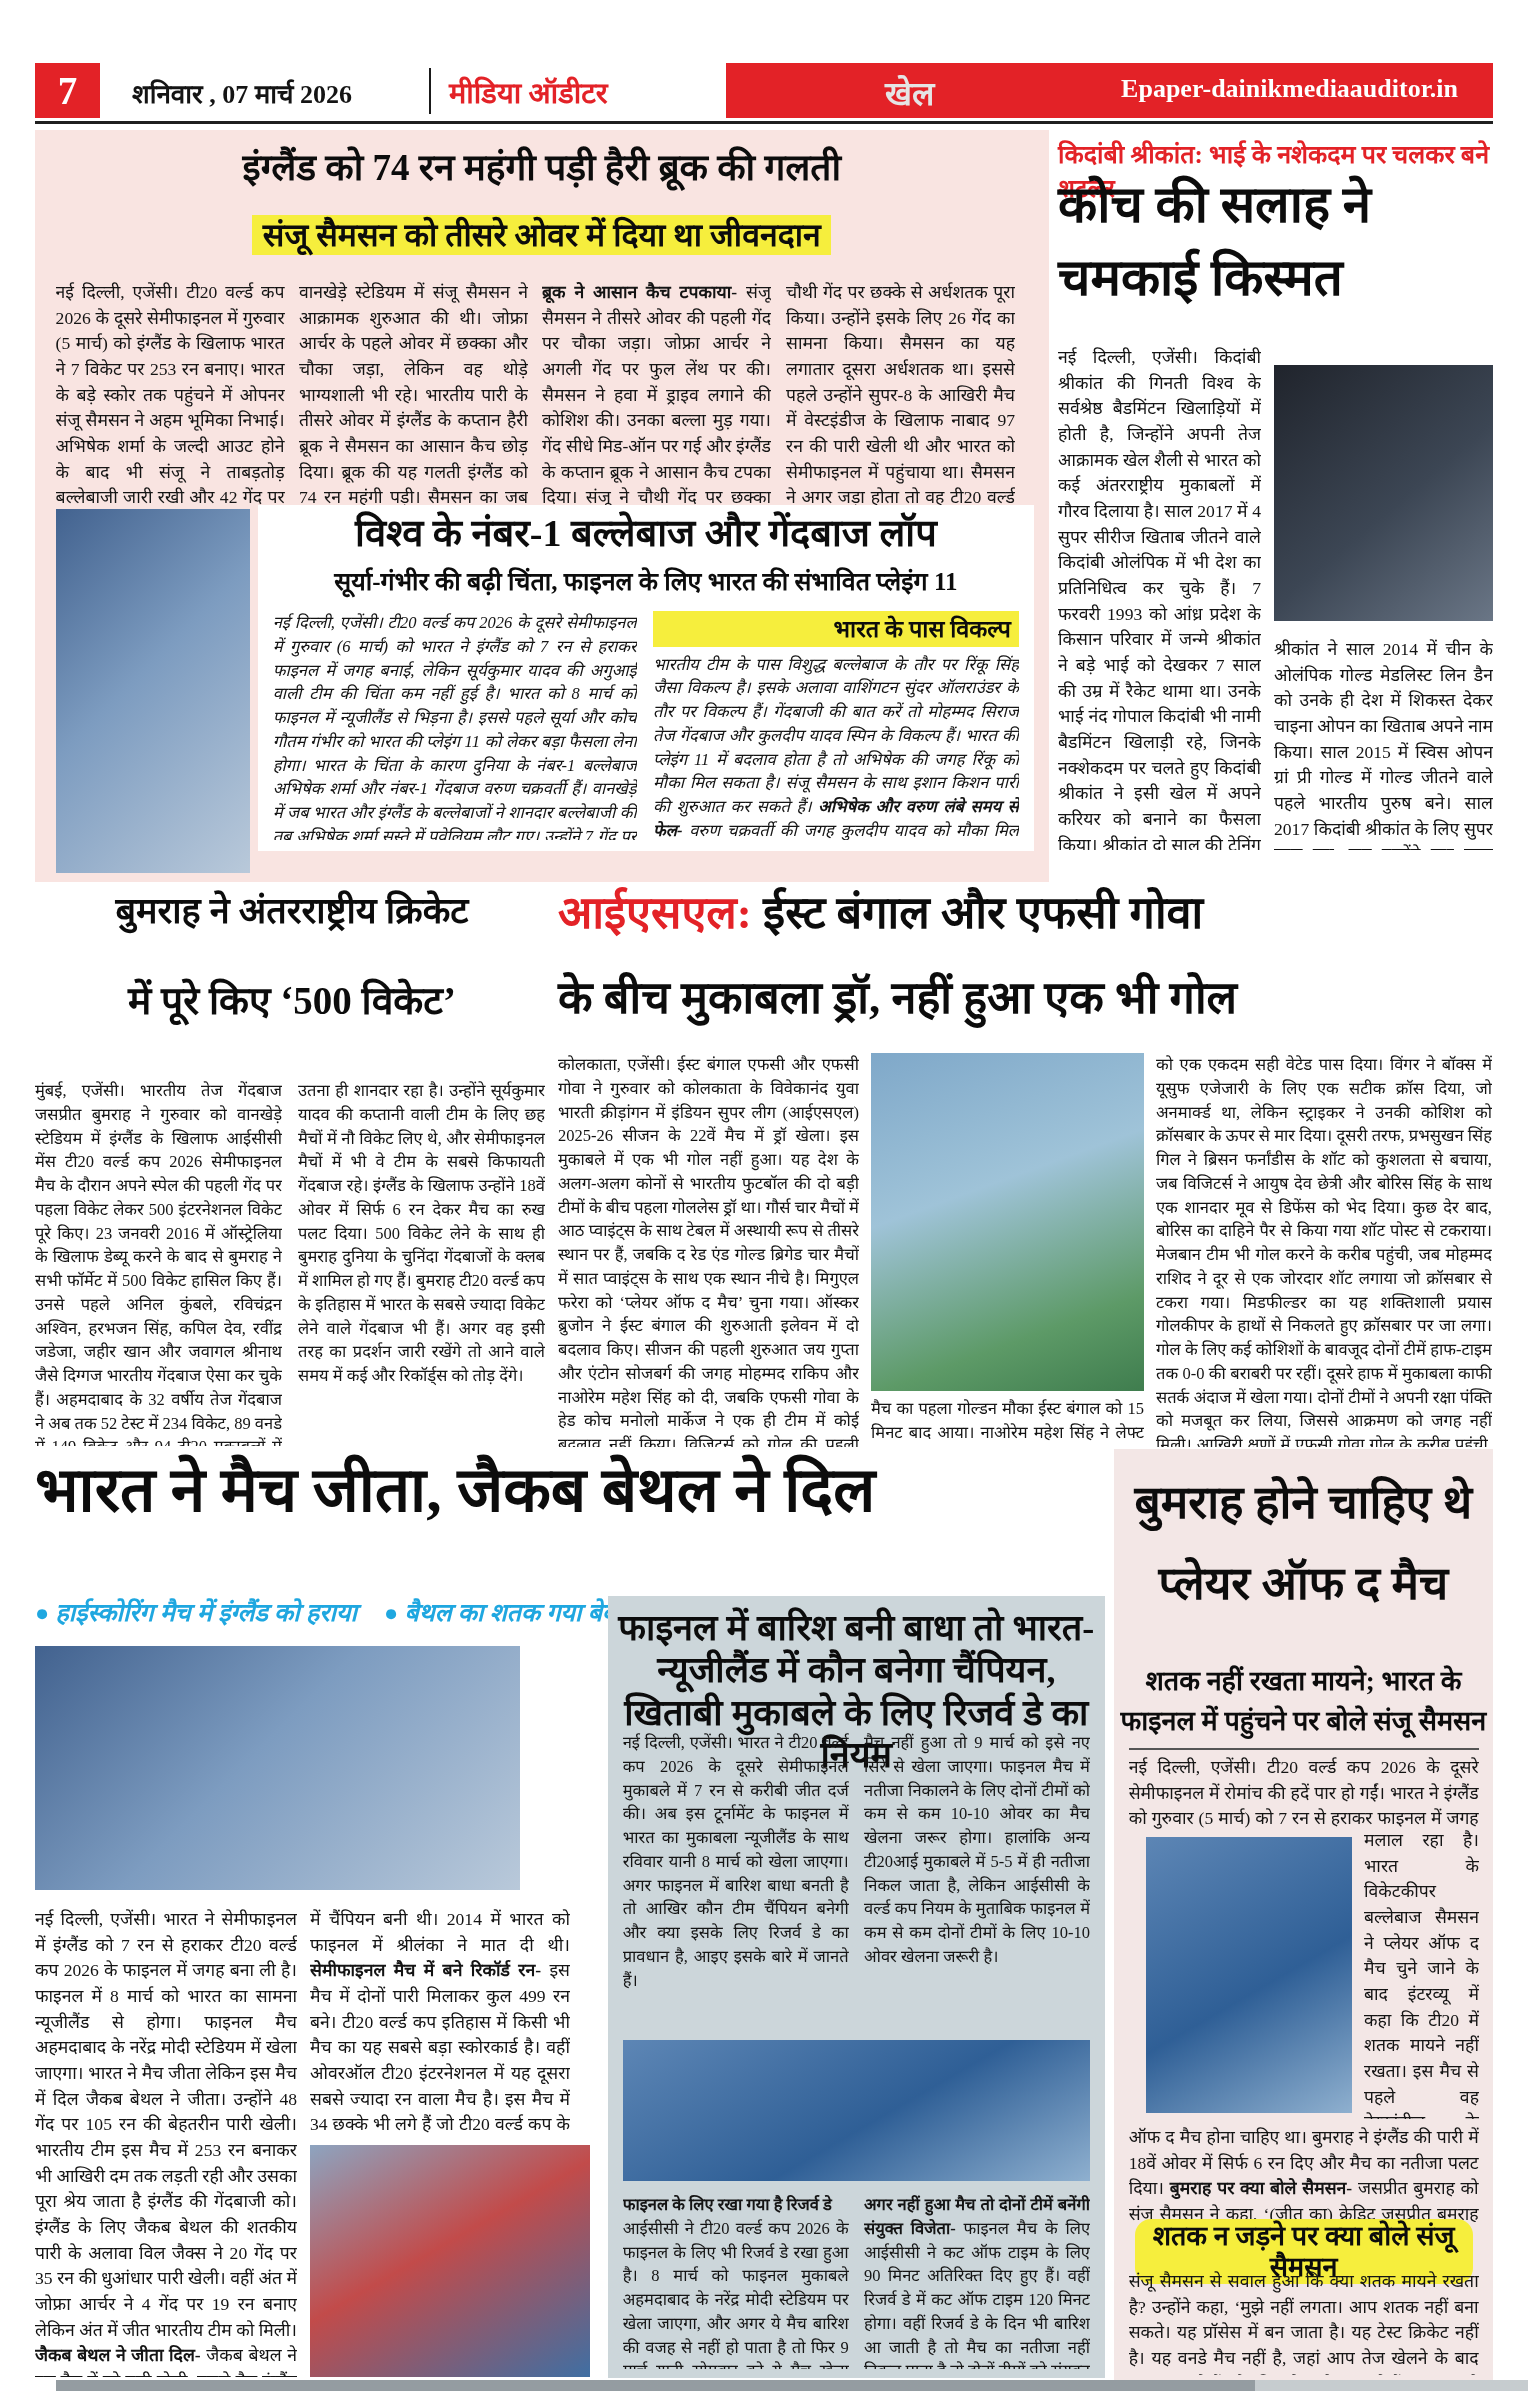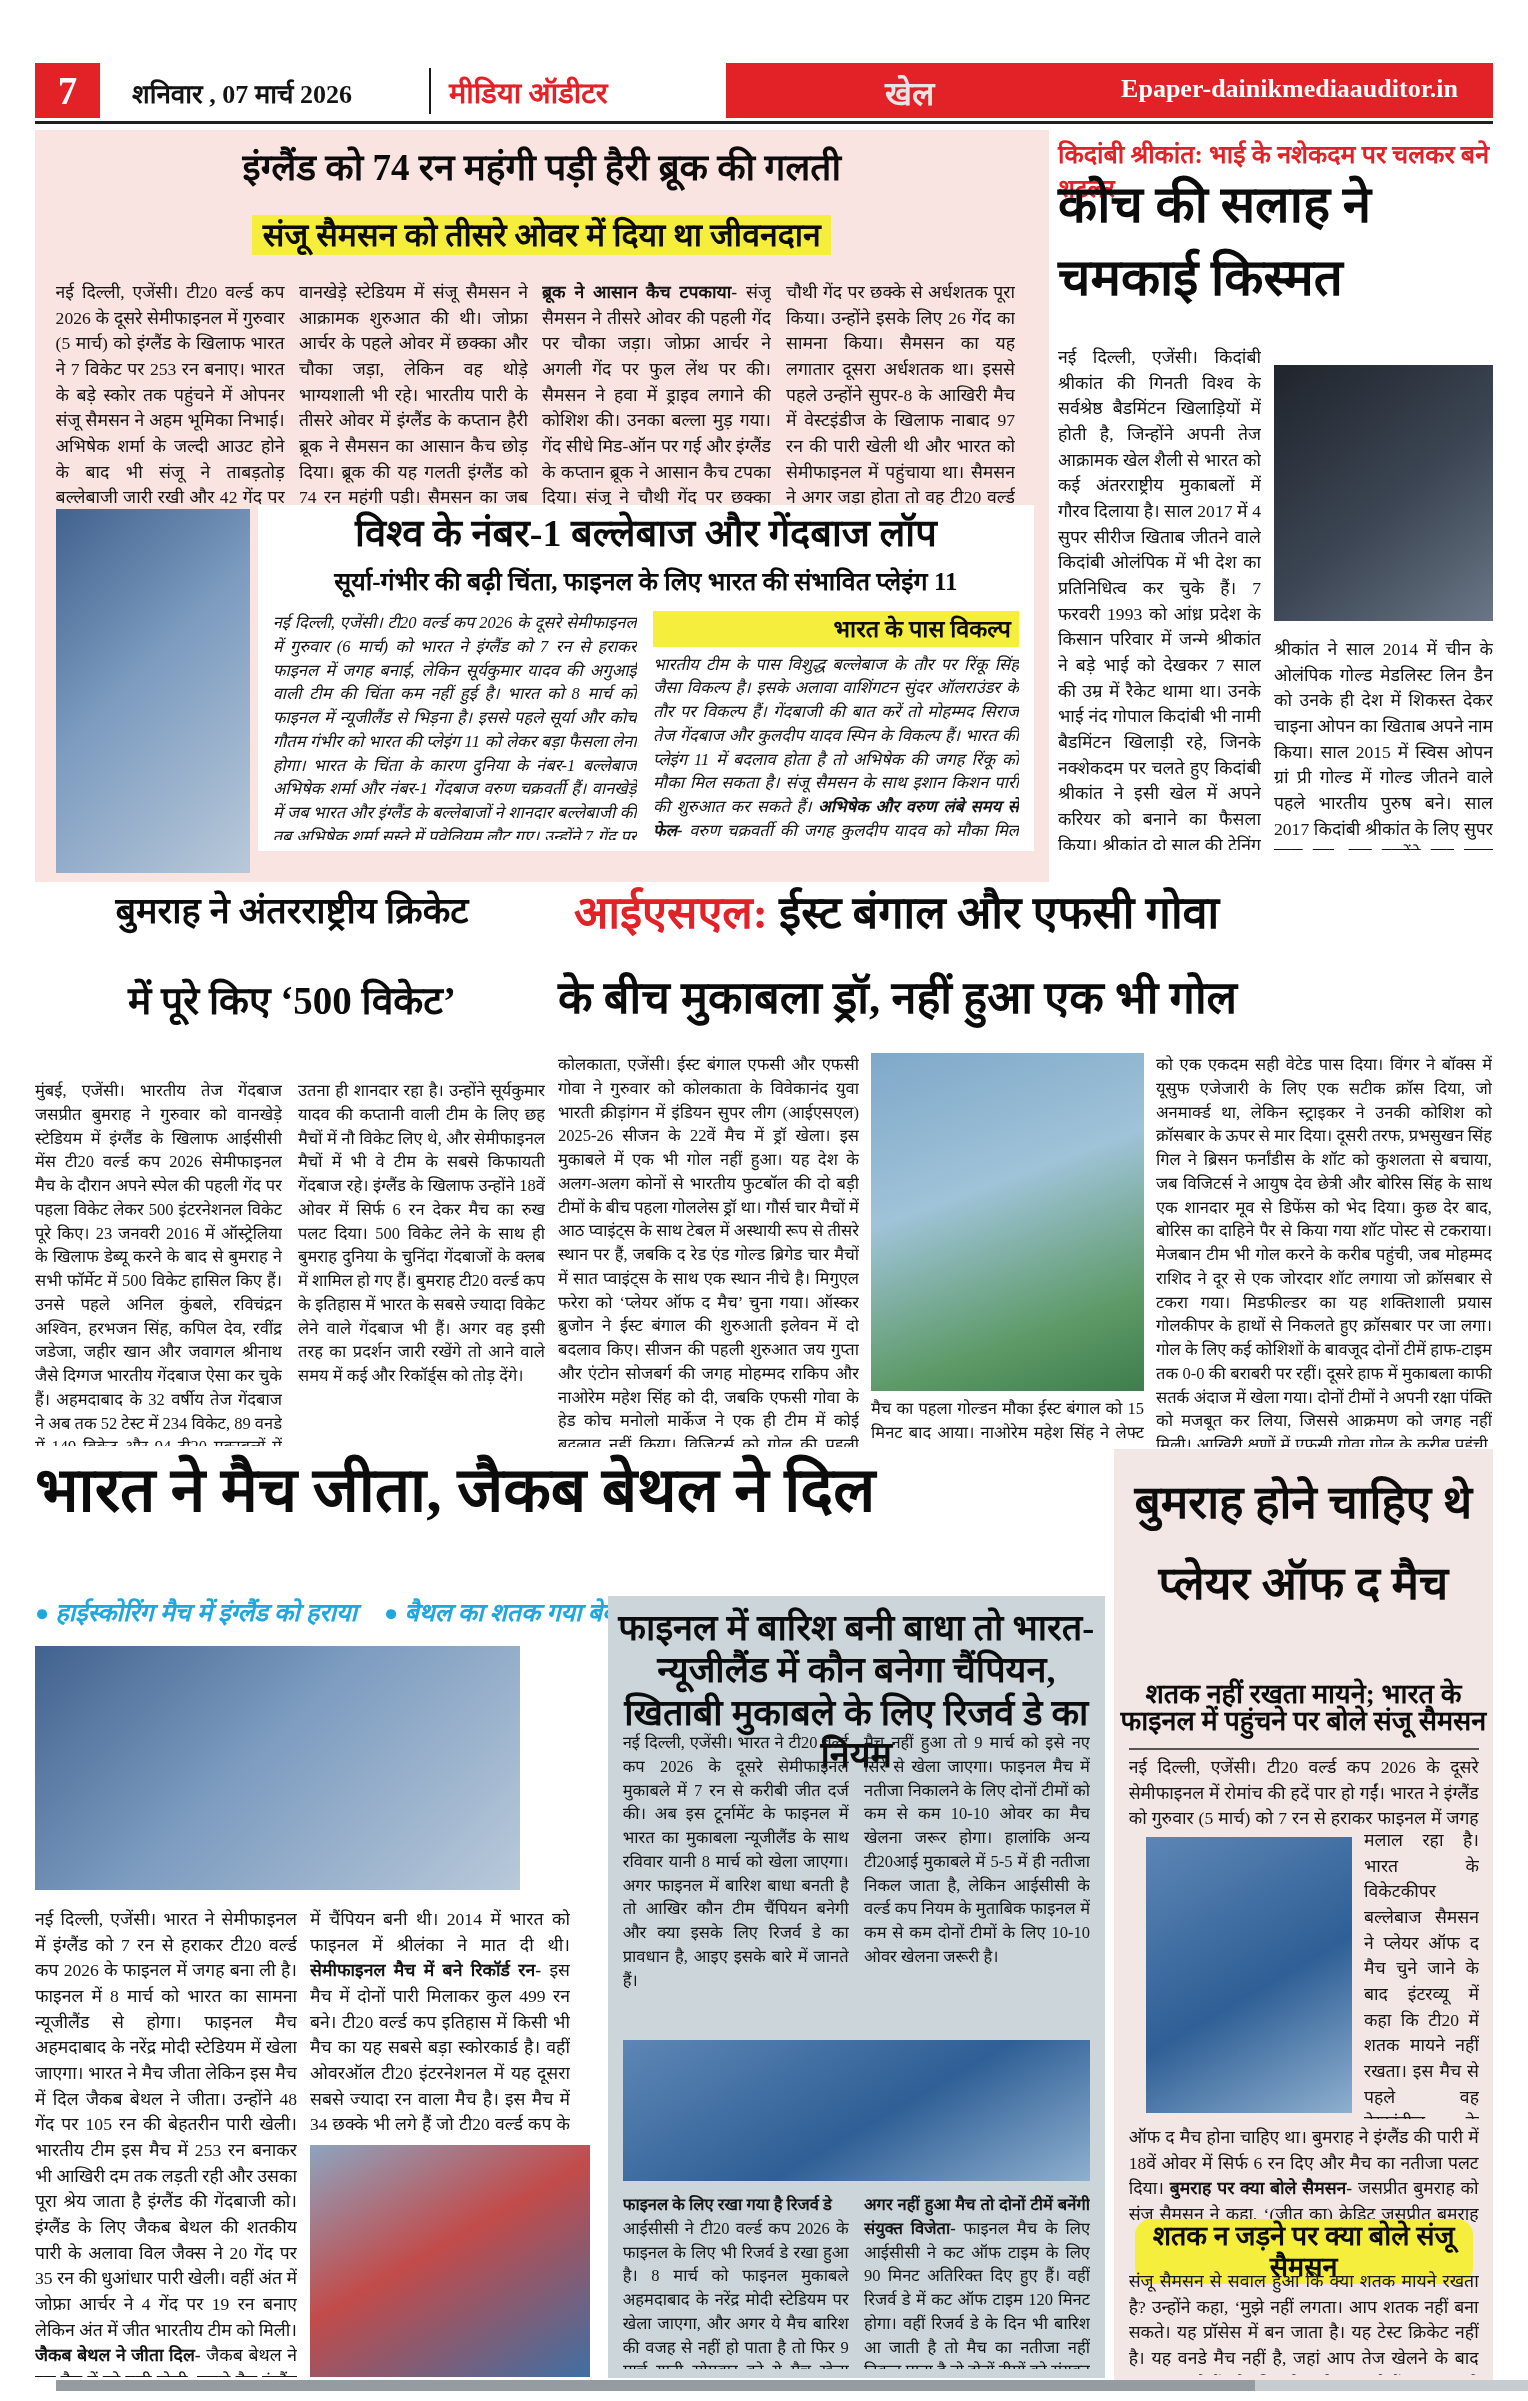--- a/index.html
+++ b/index.html
@@ -109,21 +109,21 @@
     <div class="abs headline center" style="left:0;top:5.9px;width:514px;font-size:36px;">बुमराह ने अंतरराष्ट्रीय क्रिकेट</div>
     <div class="abs headline center" style="left:0;top:94px;width:514px;font-size:39px;">में पूरे किए ‘500 विकेट’</div>
     <div class="abs body-sm jt overflow" style="left:0;top:194px;width:247px;height:367px;">
       <span>मुंबई, एजेंसी। भारतीय तेज गेंदबाज जसप्रीत बुमराह ने गुरुवार को वानखेड़े स्टेडियम में इंग्लैंड के खिलाफ आईसीसी मेंस टी20 वर्ल्ड कप 2026 सेमीफाइनल मैच के दौरान अपने स्पेल की पहली गेंद पर पहला विकेट लेकर 500 इंटरनेशनल विकेट पूरे किए। 23 जनवरी 2016 में ऑस्ट्रेलिया के खिलाफ डेब्यू करने के बाद से बुमराह ने सभी फॉर्मेट में 500 विकेट हासिल किए हैं। उनसे पहले अनिल कुंबले, रविचंद्रन अश्विन, हरभजन सिंह, कपिल देव, रवींद्र जडेजा, जहीर खान और जवागल श्रीनाथ जैसे दिग्गज भारतीय गेंदबाज ऐसा कर चुके हैं।</span>
       <span>अहमदाबाद के 32 वर्षीय तेज गेंदबाज ने अब तक 52 टेस्ट में 234 विकेट, 89 वनडे में 149 विकेट और 94 टी20 मुकाबलों में 117 विकेट हासिल किए हैं, जो हर फॉर्मेट में उनके लगातार अच्छे प्रदर्शन और जबरदस्त क्षमता को दिखाता है। टी20 वर्ल्ड कप 2026 में बुमराह का प्रदर्शन भी</span>
     </div>
     <div class="abs body-sm jt overflow" style="left:263px;top:194px;width:247px;height:367px;">उतना ही शानदार रहा है। उन्होंने सूर्यकुमार यादव की कप्तानी वाली टीम के लिए छह मैचों में नौ विकेट लिए थे, और सेमीफाइनल मैचों में भी वे टीम के सबसे किफायती गेंदबाज रहे। इंग्लैंड के खिलाफ उन्होंने 18वें ओवर में सिर्फ 6 रन देकर मैच का रुख पलट दिया। 500 विकेट लेने के साथ ही बुमराह दुनिया के चुनिंदा गेंदबाजों के क्लब में शामिल हो गए हैं। बुमराह टी20 वर्ल्ड कप के इतिहास में भारत के सबसे ज्यादा विकेट लेने वाले गेंदबाज भी हैं। अगर वह इसी तरह का प्रदर्शन जारी रखेंगे तो आने वाले समय में कई और रिकॉर्ड्स को तोड़ देंगे।</div>
   </div>
 
   <div class="abs whitebox" style="left:558px;top:885px;width:934px;height:564px;">
-    <div class="abs headline" style="left:16px;top:2.9px;width:934px;font-size:45px;font-family:Liberation Serif, serif;">
+    <div class="abs headline" style="left:0;top:2.9px;width:934px;font-size:45px;font-family:Liberation Serif, serif;">
       <span class="kicker" style="font-size:45px;">आईएसएल:</span><span> ईस्ट बंगाल और एफसी गोवा</span>
     </div>
     <div class="abs headline" style="left:0;top:88px;width:934px;font-size:45px;">के बीच मुकाबला ड्रॉ, नहीं हुआ एक भी गोल</div>
     <div class="abs body-sm jt overflow" style="left:0;top:168px;width:301px;height:394px;">
       <span>कोलकाता, एजेंसी। ईस्ट बंगाल एफसी और एफसी गोवा ने गुरुवार को कोलकाता के विवेकानंद युवा भारती क्रीड़ांगन में इंडियन सुपर लीग (आईएसएल) 2025-26 सीजन के 22वें मैच में ड्रॉ खेला। इस मुकाबले में एक भी गोल नहीं हुआ। यह देश के अलग-अलग कोनों से भारतीय फुटबॉल की दो बड़ी टीमों के बीच पहला गोललेस ड्रॉ था। गौर्स चार मैचों में आठ प्वाइंट्स के साथ टेबल में अस्थायी रूप से तीसरे स्थान पर हैं, जबकि द रेड एंड गोल्ड ब्रिगेड चार मैचों में सात प्वाइंट्स के साथ एक स्थान नीचे है। मिगुएल फरेरा को ‘प्लेयर ऑफ द मैच’ चुना गया। ऑस्कर ब्रुजोन ने ईस्ट बंगाल की शुरुआती इलेवन में दो बदलाव किए। सीजन की पहली शुरुआत जय गुप्ता और एंटोन सोजबर्ग की जगह मोहम्मद राकिप और नाओरेम महेश सिंह को दी, जबकि एफसी गोवा के हेड कोच मनोलो मार्केज ने एक ही टीम में कोई बदलाव नहीं किया।</span>
       <span>विजिटर्स को गोल की पहली झलक तब मिली जब ईशान पंडिता, डेयान ज़ुज़िक के पास पर गोल के पीछे थे, लेकिन सेंटर-बैक अनवर अली ने एक जरूरी रिकवरी टैकल करके शॉट को ब्लॉक कर दिया।</span>
     </div>
     <div class="abs photo-field" style="left:313px;top:168px;width:273px;height:338px;"></div>
     <div class="abs body-sm jt overflow" style="left:313px;top:512px;width:273px;height:50px;">मैच का पहला गोल्डन मौका ईस्ट बंगाल को 15 मिनट बाद आया। नाओरेम महेश सिंह ने लेफ्ट विंग पर बिपिन सिंह</div>
     <div class="abs body-sm jt overflow" style="left:598px;top:168px;width:336px;height:394px;">
@@ -165,21 +165,21 @@
     </div>
     <div class="abs body-sm jt overflow" style="left:256px;top:597px;width:226px;height:176px;">
       <span class="lead-in">अगर नहीं हुआ मैच तो दोनों टीमें बनेंगी संयुक्त विजेता-</span>
       <span>फाइनल मैच के लिए आईसीसी ने कट ऑफ टाइम के लिए 90 मिनट अतिरिक्त दिए हुए हैं। वहीं रिजर्व डे में कट ऑफ टाइम 120 मिनट होगा। वहीं रिजर्व डे के दिन भी बारिश आ जाती है तो मैच का नतीजा नहीं निकल पाता है तो दोनों टीमों को संयुक्त रूप से विजेता घोषित कर दिया जाएगा। हालांकि रविवार को अहमदाबाद में बारिश की संभावना ना के बराबर है और पूरा मैच खेले जाने की उम्मीद है।</span>
     </div>
   </div>
 
   <div class="abs pombox" style="left:1114px;top:1449px;width:379px;height:932px;">
     <div class="abs headline center" style="left:5.9px;top:28px;width:367px;font-size:46px;">बुमराह होने चाहिए थे</div>
     <div class="abs headline center" style="left:5.9px;top:109px;width:367px;font-size:46px;">प्लेयर ऑफ द मैच</div>
-    <div class="abs headline center" style="left:5.9px;top:230px;width:367px;font-size:27px;">शतक नहीं रखता मायने; भारत के</div>
+    <div class="abs headline center" style="left:5.9px;top:217px;width:367px;font-size:27px;">शतक नहीं रखता मायने; भारत के</div>
     <div class="abs headline center" style="left:5.9px;top:257px;width:367px;font-size:27px;">फाइनल में पहुंचने पर बोले संजू सैमसन</div>
     <div class="abs rule-dark" style="left:14.7px;top:299px;width:350px;height:1.8px;"></div>
     <div class="abs body-txt jt overflow" style="left:14.7px;top:306px;width:350px;height:76px;">नई दिल्ली, एजेंसी। टी20 वर्ल्ड कप 2026 के दूसरे सेमीफाइनल में रोमांच की हदें पार हो गईं। भारत ने इंग्लैंड को गुरुवार (5 मार्च) को 7 रन से हराकर फाइनल में जगह बनाई। वानखेड़े में इतने रन बने के कि 253 रन</div>
     <div class="abs photo-blue" style="left:32px;top:388px;width:206px;height:276px;"></div>
     <div class="abs body-txt jt overflow" style="left:250px;top:379px;width:115px;height:291px;">मलाल रहा है। भारत के विकेटकीपर बल्लेबाज सैमसन ने प्लेयर ऑफ द मैच चुने जाने के बाद इंटरव्यू में कहा कि टी20 में शतक मायने नहीं रखता। इस मैच से पहले वह वेस्टइंडीज के खिलाफ 97 रन बनाकर नाबाद रहे थे। सैमसन ने जसप्रीत बुमराह की तारीफ में कसीदे काढ़े और कहा कि उनको प्लेयर</div>
     <div class="abs body-txt jt overflow" style="left:14.7px;top:676px;width:350px;height:97px;">
       <span>ऑफ द मैच होना चाहिए था। बुमराह ने इंग्लैंड की पारी में 18वें ओवर में सिर्फ 6 रन दिए और मैच का नतीजा पलट दिया।</span>
       <span class="lead-in">बुमराह पर क्या बोले सैमसन-</span>
       <span>जसप्रीत बुमराह को संजू सैमसन ने कहा, ‘(जीत का) क्रेडिट जसप्रीत बुमराह को जाता है, वर्ल्ड क्लास बॉलर, पीढ़ी में एक बार आने वाले गेंदबाज। मुझे लगता है कि आज उन्होंने यही किया। यह (सम्मान) असल में उन्हें मिलना चाहिए। अगर हम अंत के ओवरों में इस तरह से गेंदबाजी नहीं करते तो मुझे लगता है कि मैं यहां खड़ा नहीं होता। सारा क्रेडिट गेंदबाजों को जाता है। उन्होंने मुश्किल हालात में खुद पर भरोसा कायम रखा।’</span>
     </div>

